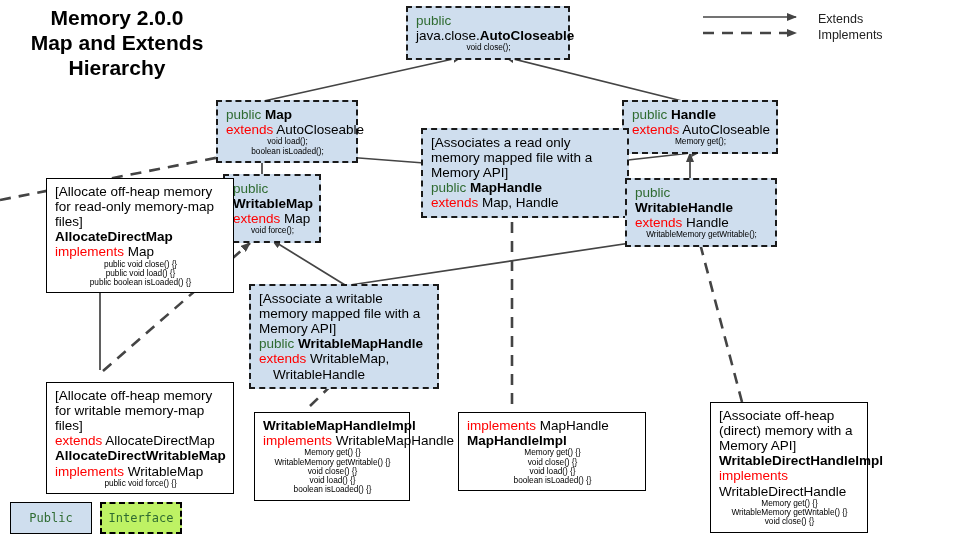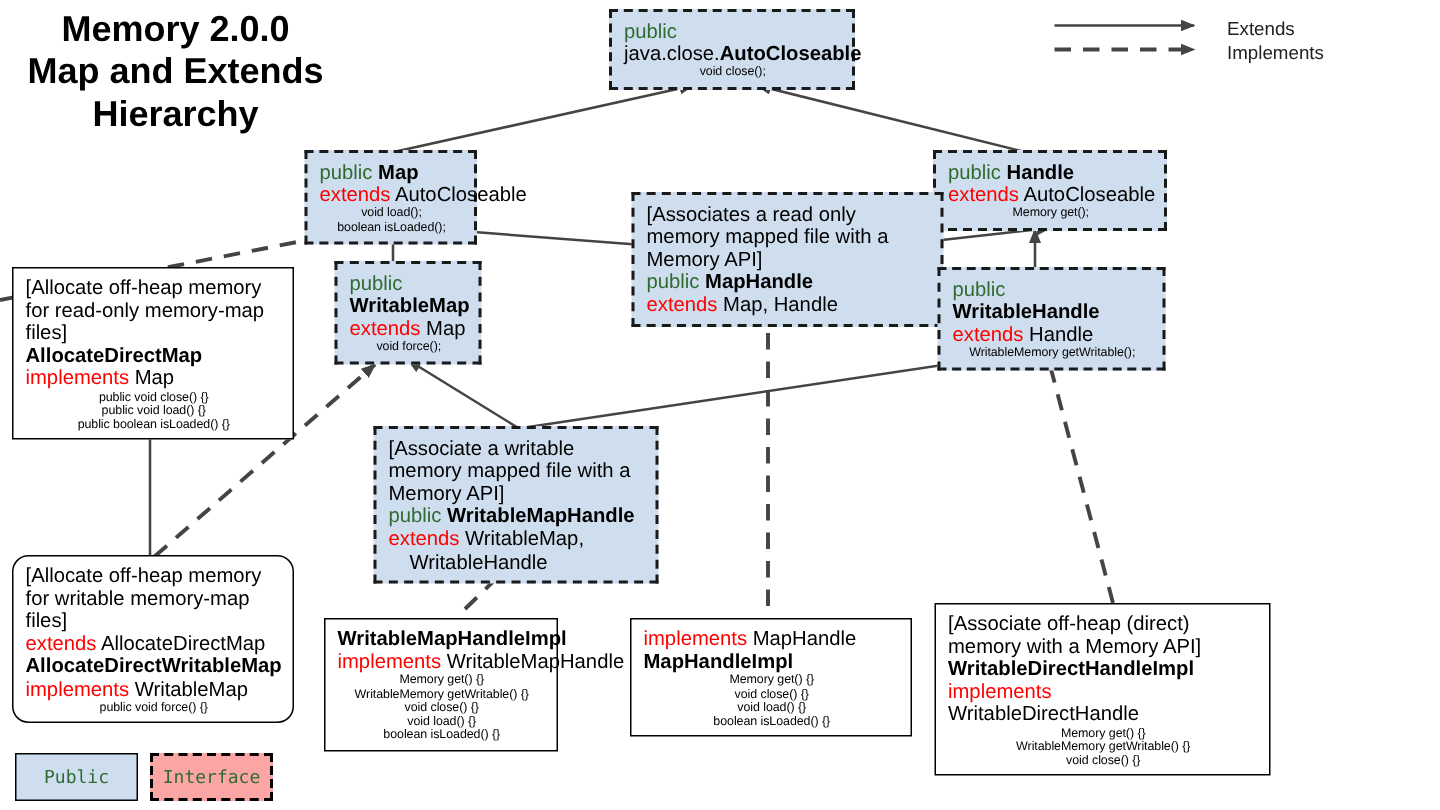--- a/index.html
+++ b/index.html
@@ -31,37 +31,38 @@
     line-height: 1.12;
     color: #000000;
   }
   .node.iface {
     background: #cfdeee;
     border: 2px dashed #1a1a1a;
   }
   .node.impl {
     background: #ffffff;
     border: 1.5px solid #000000;
+    margin-left: 38px;
   }
   .ln { white-space: nowrap; }
   .ln.wrap { white-space: normal; }
   .big { font-size: 13.5px; }
   .sm { font-size: 8.3px; letter-spacing: -0.05px; text-align: center; }
   .kw-public { color: #2f6b31; }
   .kw-red { color: #ff0000; }
   .bold { font-weight: bold; }
   .indent { padding-left: 14px; }
 
   #title {
     position: absolute;
     left: 12px;
     top: 6px;
     width: 210px;
     text-align: center;
-    font-size: 24px;
+    font-size: 21px;
     font-weight: bold;
     line-height: 1.18;
     color: #000000;
   }
 
   #legend-lines {
     position: absolute;
     left: 700px;
     top: 8px;
     width: 250px;
@@ -88,21 +89,21 @@
   }
   #legend-public {
     left: 10px;
     top: 502px;
     background: #cfdeee;
     border: 1.5px solid #000000;
   }
   #legend-interface {
     left: 100px;
     top: 502px;
-    background: #fca5a5;
+    background: #bef264;
     border: 2px dashed #000000;
   }
 </style>
 </head>
 <body>
 
 <div id="canvas">
 
   <svg id="arrow-layer" viewBox="0 0 960 540">
     <defs>
@@ -169,21 +170,21 @@
   <div class="legend-box" id="legend-interface">
     <span>Interface</span>
   </div>
 
   <div class="node iface" style="left:406px; top:6px; width:164px;">
     <div class="ln big kw-public">public</div>
     <div class="ln big"><span>java.close.</span><span class="bold">AutoCloseable</span></div>
     <div class="ln sm">void close();</div>
   </div>
 
-  <div class="node iface" style="left:203px; top:100px; width:115px;">
+  <div class="node iface" style="left:216px; top:100px; width:142px;">
     <div class="ln big"><span class="kw-public">public</span> <span class="bold">Map</span></div>
     <div class="ln big"><span class="kw-red">extends</span> <span>AutoCloseable</span></div>
     <div class="ln sm">void load();</div>
     <div class="ln sm">boolean isLoaded();</div>
   </div>
 
   <div class="node iface" style="left:622px; top:100px; width:156px;">
     <div class="ln big"><span class="kw-public">public</span> <span class="bold">Handle</span></div>
     <div class="ln big"><span class="kw-red">extends</span> <span>AutoCloseable</span></div>
     <div class="ln sm">Memory get();</div>
@@ -218,21 +219,21 @@
 
   <div class="node impl" style="left:8px; top:178px; width:188px;">
     <div class="ln wrap big">[Allocate off-heap memory for read-only memory-map files]</div>
     <div class="ln big bold">AllocateDirectMap</div>
     <div class="ln big"><span class="kw-red">implements</span> <span>Map</span></div>
     <div class="ln sm">public void close() {}</div>
     <div class="ln sm">public void load() {}</div>
     <div class="ln sm">public boolean isLoaded() {}</div>
   </div>
 
-  <div class="node impl" style="left:8px; top:370px; width:188px;border-radius:11px;">
+  <div class="node impl" style="left:8px; top:382px; width:188px;">
     <div class="ln wrap big">[Allocate off-heap memory for writable memory-map files]</div>
     <div class="ln big"><span class="kw-red">extends</span> <span>AllocateDirectMap</span></div>
     <div class="ln big bold">AllocateDirectWritableMap</div>
     <div class="ln big"><span class="kw-red">implements</span> <span>WritableMap</span></div>
     <div class="ln sm">public void force() {}</div>
   </div>
 
   <div class="node impl" style="left:216px; top:412px; width:156px;">
     <div class="ln big bold">WritableMapHandleImpl</div>
     <div class="ln big"><span class="kw-red">implements</span> <span>WritableMapHandle</span></div>
@@ -245,21 +246,21 @@
 
   <div class="node impl" style="left:420px; top:412px; width:188px;">
     <div class="ln big"><span class="kw-red">implements</span> <span>MapHandle</span></div>
     <div class="ln big bold">MapHandleImpl</div>
     <div class="ln sm">Memory get() {}</div>
     <div class="ln sm">void close() {}</div>
     <div class="ln sm">void load() {}</div>
     <div class="ln sm">boolean isLoaded() {}</div>
   </div>
 
-  <div class="node impl" style="left:623px; top:402px; width:224px;">
+  <div class="node impl" style="left:672px; top:402px; width:158px;">
     <div class="ln wrap big">[Associate off-heap (direct) memory with a Memory API]</div>
     <div class="ln big bold">WritableDirectHandleImpl</div>
     <div class="ln big kw-red">implements</div>
     <div class="ln big">WritableDirectHandle</div>
     <div class="ln sm">Memory get() {}</div>
     <div class="ln sm">WritableMemory getWritable() {}</div>
     <div class="ln sm">void close() {}</div>
   </div>
 
 </div>

